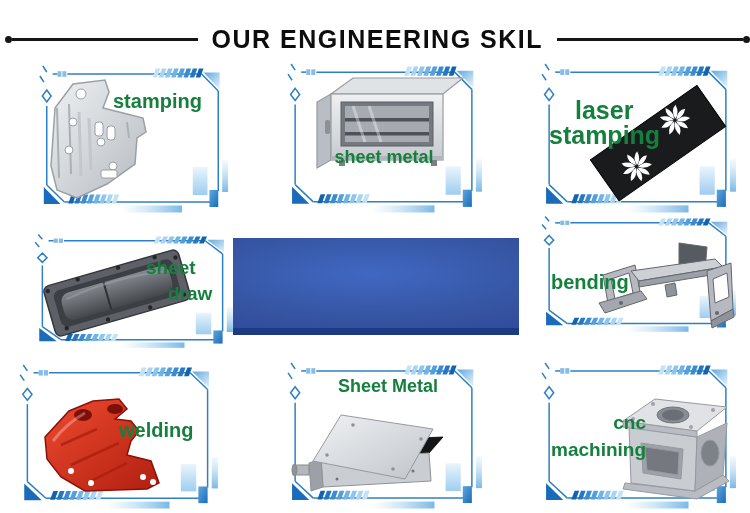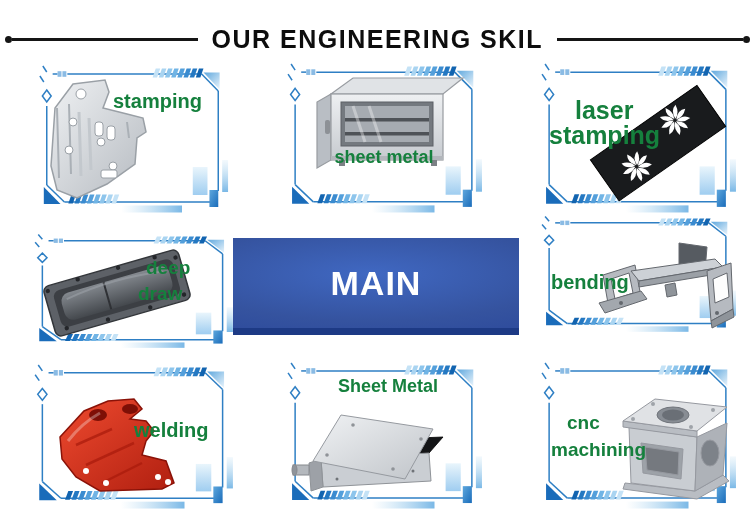--- a/index.html
+++ b/index.html
@@ -20,36 +20,36 @@
   .frame-svg{position:absolute;left:0;top:0;width:100%;height:100%;}
   .art-svg{position:absolute;overflow:visible;}
   .card-label{position:absolute;font-weight:bold;color:#15803d;white-space:nowrap;}
   .card-label span{display:block;}
 
   #card-stamping             {left:35px; top:64px; width:196px;height:150px;}
   #card-sheet-metal-fabrication{left:283px;top:62px; width:202px;height:152px;}
   #card-laser-cutting        {left:537px;top:62px; width:202px;height:152px;}
   #card-deep-draw            {left:30px; top:233px;width:206px;height:116px;}
   #card-bending              {left:537px;top:215px;width:202px;height:118px;text-align:center;}
-  #card-welding              {left:30px; top:363px;width:206px;height:147px;}
+  #card-welding              {left:15px; top:363px;width:206px;height:147px;}
   #card-sheet-metal-enclosure{left:283px;top:361px;width:202px;height:149px;}
   #card-cnc-machining        {left:537px;top:361px;width:202px;height:149px;}
 
   #card-stamping .card-label{left:78px;top:26px;font-size:20px;}
   #card-sheet-metal-fabrication .card-label{left:26px;top:84px;width:150px;text-align:center;font-size:18px;line-height:22px;}
   #card-laser-cutting .card-label{left:12px;top:36px;font-size:25px;line-height:25px;}
   #card-laser-cutting .card-label .l1{margin-left:26px;}
   #card-deep-draw .card-label{left:108px;top:22px;font-size:19px;line-height:26px;}
   #card-deep-draw .card-label .l1{margin-left:8px;}
-  #card-deep-draw .card-label .l2{}
+  #card-deep-draw .card-label .l2{margin-left:30px;}
   #card-bending .card-label{left:14px;top:56px;font-size:20px;}
   #card-welding .card-label{left:104px;top:56px;font-size:20px;}
   #card-sheet-metal-enclosure .card-label{left:55px;top:14px;font-size:18px;line-height:22px;}
   #card-cnc-machining .card-label{left:14px;top:48px;font-size:19px;line-height:27px;}
-  #card-cnc-machining .card-label .l1{margin-left:16px;}
+  #card-cnc-machining .card-label .l1{margin-left:16px;text-align:right;}
 
   
   #art-stamping {left:8px;  top:14px; width:112px;height:126px;}
   #art-fabrication{left:12px;top:10px; width:170px;height:104px;}
   #art-laser    {left:48px; top:20px; width:140px;height:122px;}
   #art-deepdraw {left:12px; top:16px; width:150px;height:88px;}
   #art-bending  {left:58px; top:22px; width:140px;height:92px;}
   #art-welding  {left:12px; top:22px; width:140px;height:112px;}
   #art-enclosure{left:10px; top:52px; width:160px;height:92px;}
   #art-cnc      {left:78px; top:26px; width:118px;height:118px;}
@@ -260,27 +260,26 @@
             <circle cx="46" cy="-24" r="2.2"></circle>
           <circle cx="66" cy="-18" r="2.2"></circle>
             <circle cx="64" cy="20" r="2.2"></circle>
           <circle cx="28" cy="23" r="2.2"></circle>
             <circle cx="-16" cy="23" r="2.2"></circle>
           <circle cx="-58" cy="20" r="2.2"></circle>
         </g>
       </g>
     </svg>
     <div class="card-label">
-      <span class="l1">deep</span>
+      <span class="l1">sheet</span>
       <span class="l2">draw</span>
     </div>
   </div>
 
   <div class="main-banner">
-    <div class="bline">MAIN</div>
   </div>
 
   <div class="card" id="card-bending">
     <svg class="frame-svg" viewBox="0 0 200 150" preserveAspectRatio="none">
         <use href="#tech-frame-g"></use>
       </svg>
     <svg class="art-svg" id="art-bending" viewBox="0 0 140 92">
       <g stroke="#64686e" stroke-width="1">
         <polygon points="84,6 112,10 110,34 84,28" fill="#565b61"></polygon>
         <polygon points="8,38 40,28 46,60 14,72" fill="#b6bac0"></polygon>

